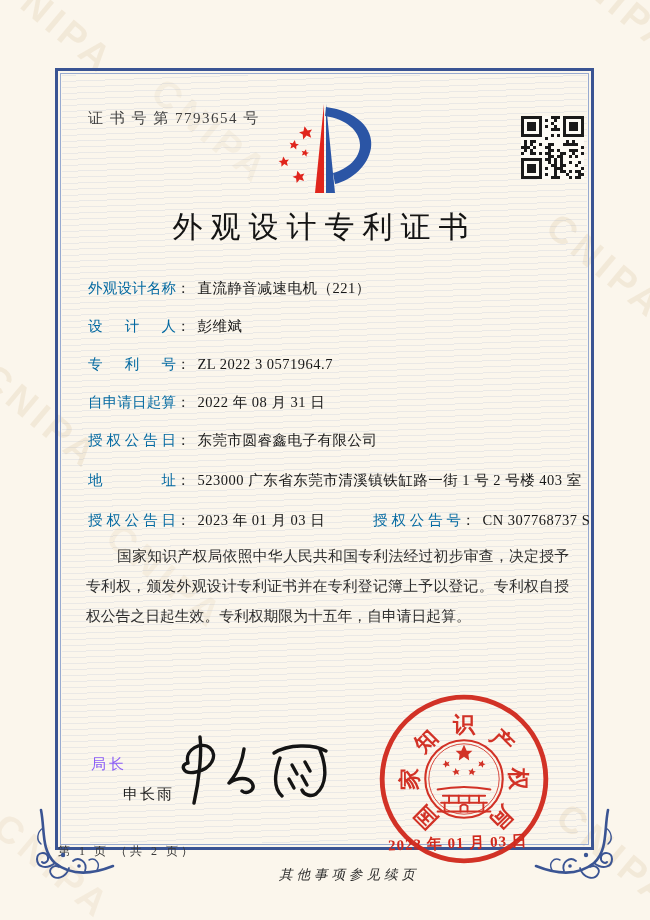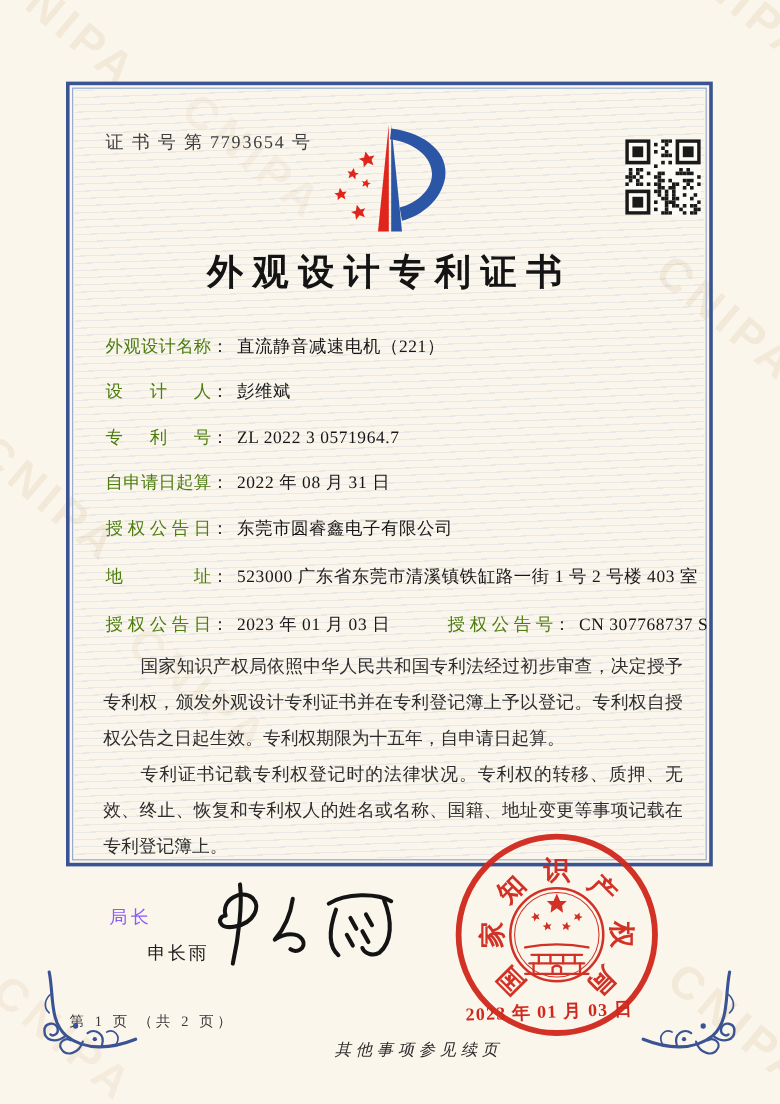--- a/index.html
+++ b/index.html
@@ -11,44 +11,44 @@
   
   .wm{
     position:absolute;z-index:0;
     font-family:"Liberation Sans","DejaVu Sans",sans-serif;
     font-weight:bold;font-size:38px;letter-spacing:5px;
     color:#c5a26e;opacity:0.15;transform:rotate(40deg);
     white-space:nowrap;pointer-events:none;
   }
   
   .cert{
-    position:absolute;left:55px;top:68px;width:539px;height:654px;
+    position:absolute;left:55px;top:68px;width:539px;height:782px;
     box-sizing:border-box;border:3px solid var(--border-blue,#3a5493);
     z-index:1;
   }
   .cert-inner-line{
     position:absolute;inset:2px;border:1px solid #97aad0;pointer-events:none;
   }
   .guilloche{
     position:absolute;inset:4px;
     background:repeating-linear-gradient(178deg,rgba(130,150,195,0.14) 0 1px,transparent 1px 6px);
     pointer-events:none;
   }
   .cert-no{
     position:absolute;left:30px;top:38px;font-size:15px;letter-spacing:1.5px;color:#3e3e3e;
   }
   .logo{position:absolute;left:210px;top:30px;width:125px;height:96px;}
   .qr{position:absolute;left:463px;top:45px;width:63px;height:63px;}
   .qr svg{display:block}
   .title{
     position:absolute;left:0;right:0;top:136px;text-align:center;
-    font-size:30px;font-weight:bold;letter-spacing:8px;color:#141414;
+    font-size:30px;font-weight:normal;letter-spacing:8px;color:#141414;
   }
   .row{position:absolute;left:30px;right:20px;font-size:14.5px;color:#1f1f1f;white-space:nowrap;}
-  .flabel{display:inline-block;width:88px;text-align:justify;text-align-last:justify;color:#4d7c0f;font-family:Liberation Serif, serif;}
+  .flabel{display:inline-block;width:88px;text-align:justify;text-align-last:justify;color:#0369a1;font-family:Liberation Serif, serif;}
   .fcolon{color:#2a2a2a;}
   .fvalue{margin-left:7px;letter-spacing:0.5px;color:#171717;}
   .grant2{position:absolute;left:285px;top:0;}
   .paras{
     position:absolute;left:28px;top:470px;width:483px;
     font-size:14.8px;line-height:30px;color:#2d2d2d;
   }
   .paras p{margin:0;text-indent:2.1em;text-align:justify;}
   .signer-title{position:absolute;left:33px;top:684px;font-size:15px;letter-spacing:3px;color:#8b5cf6;}
   .signer-name{position:absolute;left:33px;top:714px;font-size:15px;letter-spacing:2px;color:#1d1d1d;margin-left:32px;}
@@ -248,21 +248,20 @@
     <span>
       <span class="flabel">授权公告日</span><span class="fcolon">：</span><span class="fvalue">2023 年 01 月 03 日</span>
     </span>
     <span class="grant2">
       <span class="flabel">授权公告号</span><span class="fcolon">：</span><span class="fvalue">CN 307768737 S</span>
     </span>
   </div>
 
   <div class="paras">
     <p>国家知识产权局依照中华人民共和国专利法经过初步审查，决定授予专利权，颁发外观设计专利证书并在专利登记簿上予以登记。专利权自授权公告之日起生效。专利权期限为十五年，自申请日起算。</p>
-    <p>专利证书记载专利权登记时的法律状况。专利权的转移、质押、无效、终止、恢复和专利权人的姓名或名称、国籍、地址变更等事项记载在专利登记簿上。</p>
   </div>
 
   <div class="signer-title">局长</div>
   <div class="signer-name">申长雨</div>
 
   <div class="signature">
     <svg viewBox="0 0 190 85" width="190" height="85">
       <g fill="none" stroke="#141414" stroke-width="3.4" stroke-linecap="round" stroke-linejoin="round">
         <path d="M22,30 C18,16 36,8 44,15 C52,22 46,36 30,39 C16,42 14,31 22,30"></path>
         <path d="M34,4 C36,20 33,48 28,70"></path>

